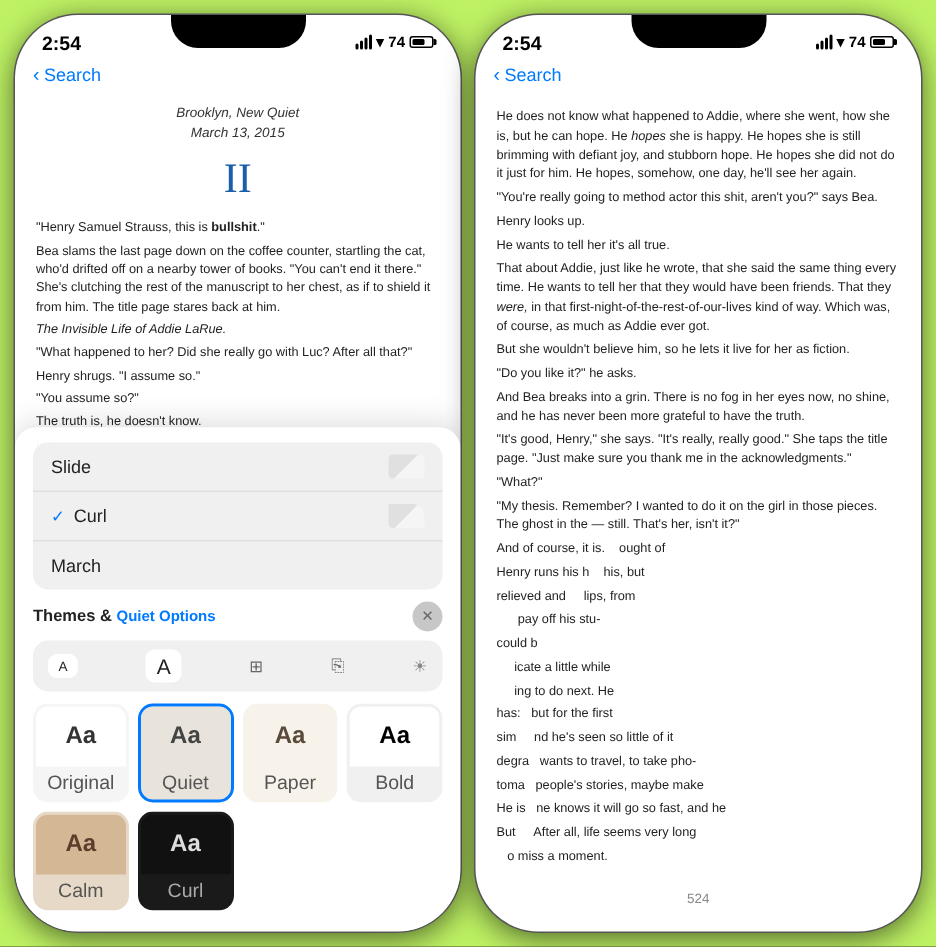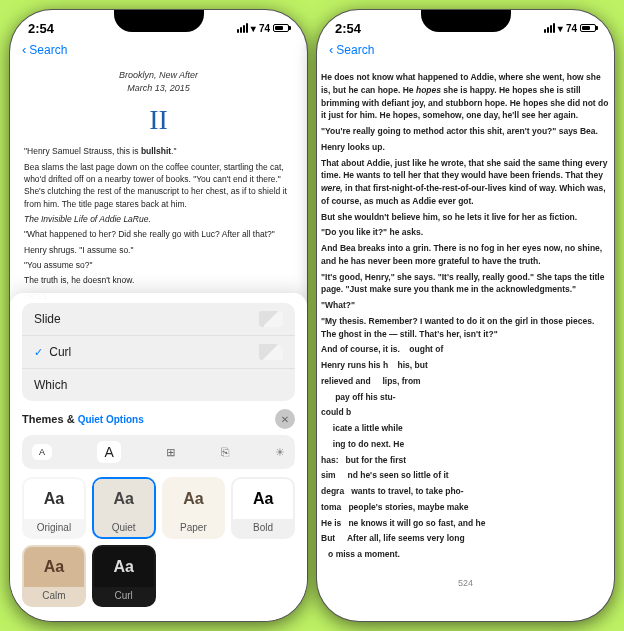--- a/index.html
+++ b/index.html
@@ -188,45 +188,44 @@
     .theme-preview {
       height: 40px;
       display: flex;
       align-items: center;
       justify-content: center;
       font-size: 16px;
       font-weight: 600;
     }
     .theme-label {
       text-align: center;
-      font-size: 10px;
+      font-size: 13px;
       padding: 3px 0 4px;
       color: #555;
     }
     .theme-original { background: #f5f5f5; }
     .theme-original .theme-preview { background: #fff; color: #333; }
     .theme-quiet { background: #e8e4dc; }
     .theme-quiet .theme-preview { background: #e8e4dc; color: #444; }
     .theme-paper { background: #f7f3ea; }
     .theme-paper .theme-preview { background: #f7f3ea; color: #5a4a3a; }
     .theme-bold { background: #f0f0f0; }
     .theme-bold .theme-preview { background: #fff; color: #000; font-weight: 900; }
     .theme-calm { background: #e6d9c8; }
     .theme-calm .theme-preview { background: #d4b896; color: #5a3e2b; }
     .theme-focus { background: #1a1a1a; }
     .theme-focus .theme-preview { background: #111; color: #ddd; }
     .theme-focus .theme-label { color: #fff; background: #1a1a1a; }
 
     
     .right-phone .book-content-right {
-      padding: 10px 4px;
+      padding: 10px 14px;
       font-size: 8.5px;
       line-height: 1.5;
       color: #222;
-      font-weight: bold;
     }
     .book-content-right p { margin-bottom: 3px; }
     .book-content-right .italic { font-style: italic; }
 
     .page-number {
       text-align: center;
       font-size: 9px;
       color: #888;
       padding: 4px;
     }
@@ -265,21 +264,21 @@
         </div>
       </div>
     </div>
     <div class="nav-bar">
       <span class="back-arrow">‹</span>
       <span>Search</span>
     </div>
     <div class="phone-content">
       <div class="book-content">
         <div class="book-header">
-          <div>Brooklyn, New After</div>
+          <div>Brooklyn, New Quiet</div>
           <div>March 13, 2015</div>
         </div>
         <div class="chapter-number">II</div>
         <div class="book-text">
           <p>"Henry Samuel Strauss, this is <span class="bold">bullshit</span>."</p>
           <p>Bea slams the last page down on the coffee counter, startling the cat, who'd drifted off on a nearby tower of books. "You can't end it there." She's clutching the rest of the manuscript to her chest, as if to shield it from him. The title page stares back at him.</p>
           <p class="italic">The Invisible Life of Addie LaRue.</p>
           <p>"What happened to her? Did she really go with Luc? After all that?"</p>
           <p>Henry shrugs. "I assume so."</p>
           <p>"You assume so?"</p>
@@ -302,21 +301,21 @@
           <div class="slide-option">
             <div style="display:flex;align-items:center;gap:6px">
               <span class="check-mark">✓</span>
               <span>Curl</span>
             </div>
             <div class="option-right">
               <div class="option-icon icon-curl"></div>
             </div>
           </div>
           <div class="slide-option">
-            <span>Which</span>
+            <span>March</span>
             <div class="option-right">
               <div class="option-icon icon-none"></div>
             </div>
           </div>
         </div>
 
         <div class="themes-header">
           <span class="themes-title">
             <span>Themes &amp;</span>
             <span style="color:#007AFF;font-size:10px">Quiet Options</span>
@@ -382,20 +381,21 @@
     </div>
     <div class="nav-bar">
       <span class="back-arrow">‹</span>
       <span>Search</span>
     </div>
     <div class="phone-content" style="overflow-y:auto">
       <div class="book-content-right">
         <p>He does not know what happened to Addie, where she went, how she is, but he can hope. He <span class="italic">hopes</span> she is happy. He hopes she is still brimming with defiant joy, and stubborn hope. He hopes she did not do it just for him. He hopes, somehow, one day, he'll see her again.</p>
         <p>"You're really going to method actor this shit, aren't you?" says Bea.</p>
         <p>Henry looks up.</p>
+        <p>He wants to tell her it's all true.</p>
         <p>That about Addie, just like he wrote, that she said the same thing every time. He wants to tell her that they would have been friends. That they <span class="italic">were,</span> in that first-night-of-the-rest-of-our-lives kind of way. Which was, of course, as much as Addie ever got.</p>
         <p>But she wouldn't believe him, so he lets it live for her as fiction.</p>
         <p>"Do you like it?" he asks.</p>
         <p>And Bea breaks into a grin. There is no fog in her eyes now, no shine, and he has never been more grateful to have the truth.</p>
         <p>"It's good, Henry," she says. "It's really, really good." She taps the title page. "Just make sure you thank me in the acknowledgments."</p>
         <p>"What?"</p>
         <p>"My thesis. Remember? I wanted to do it on the girl in those pieces. The ghost in the — still. That's her, isn't it?"</p>
         <p>And of course, it is. &nbsp;&nbsp;&nbsp;ought of</p>
         <p>Henry runs his h &nbsp;&nbsp;&nbsp;his, but</p>
         <p>relieved and &nbsp;&nbsp;&nbsp;&nbsp;lips, from</p>

